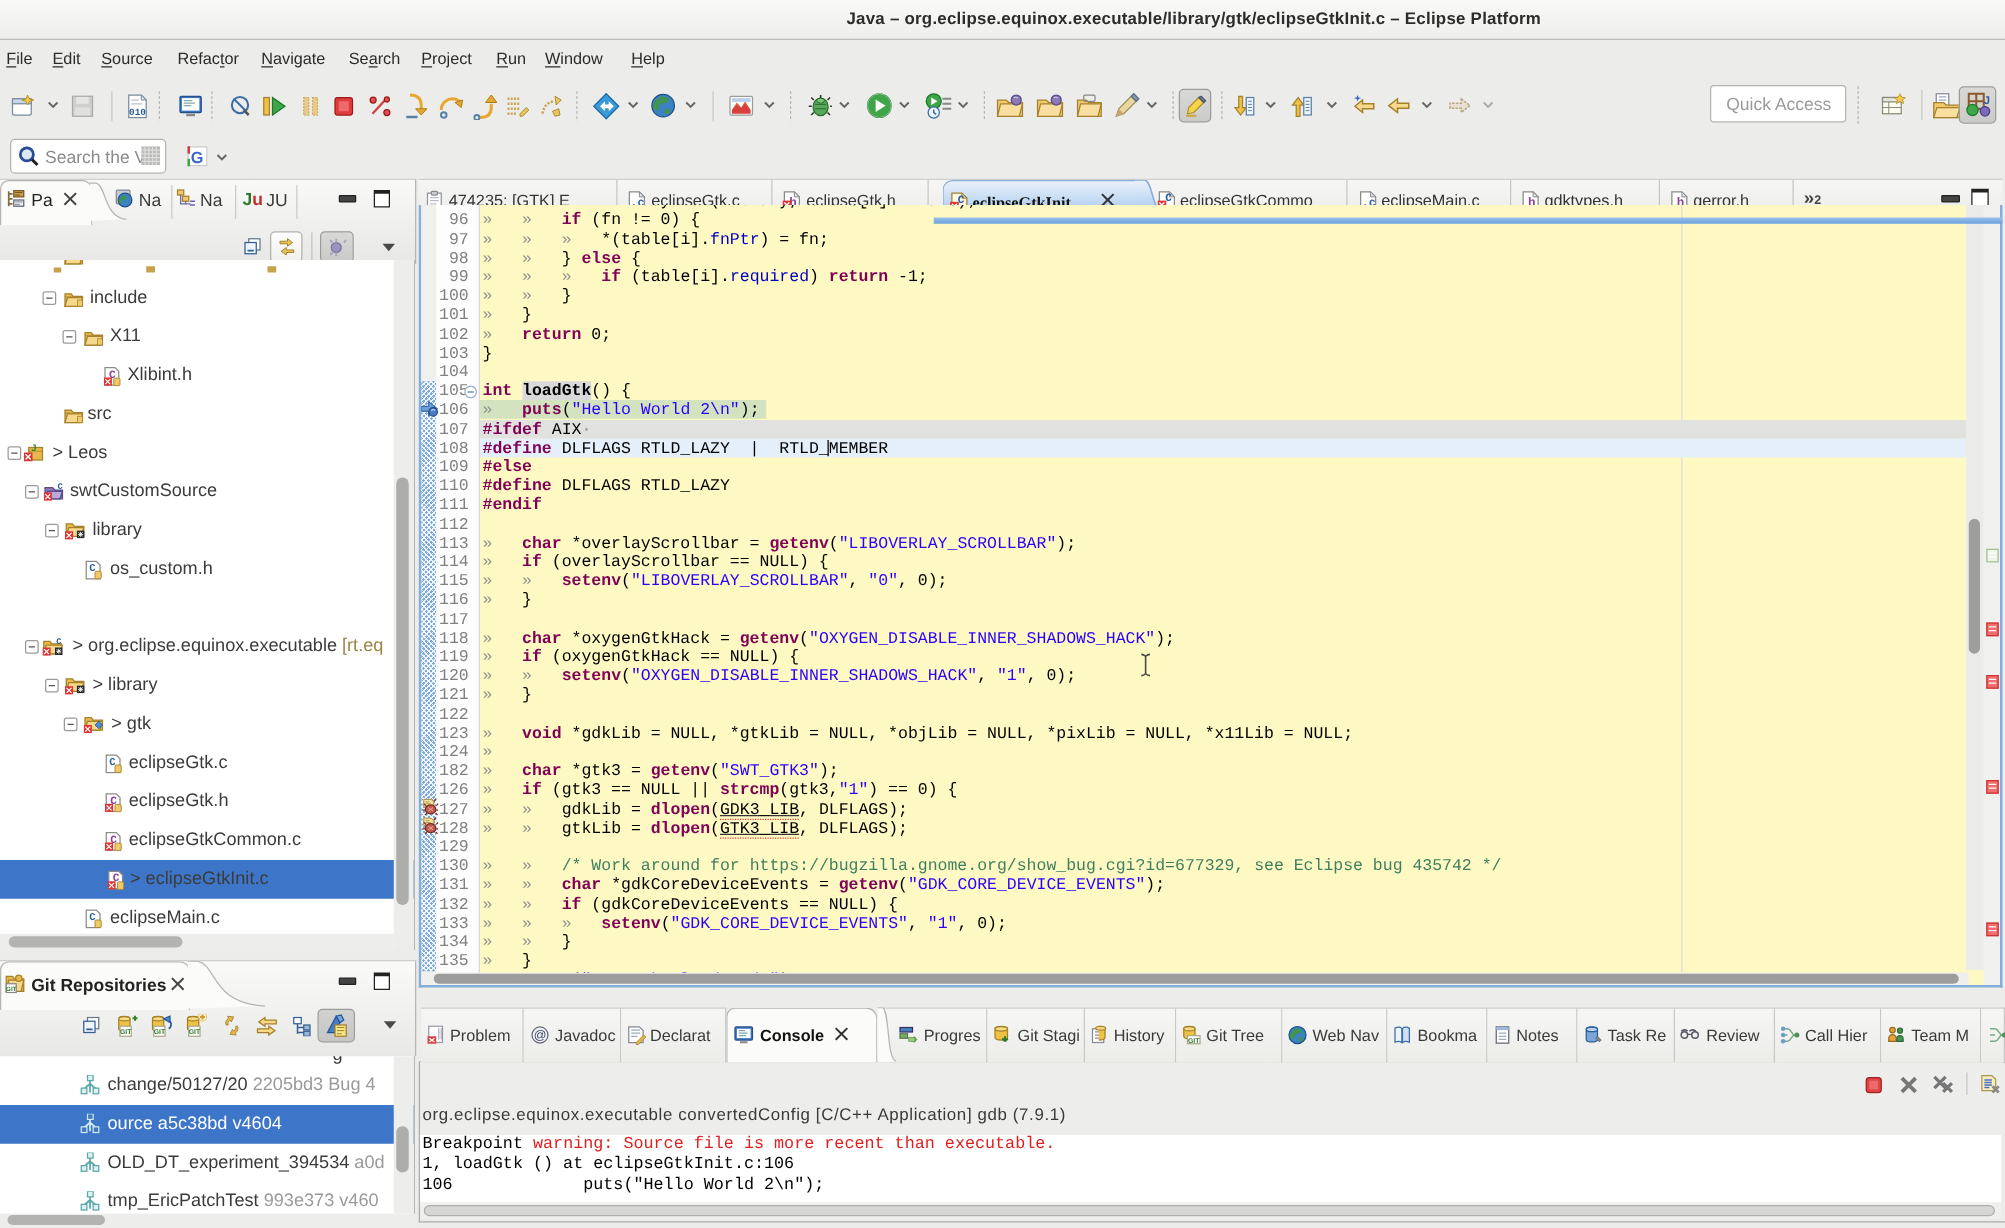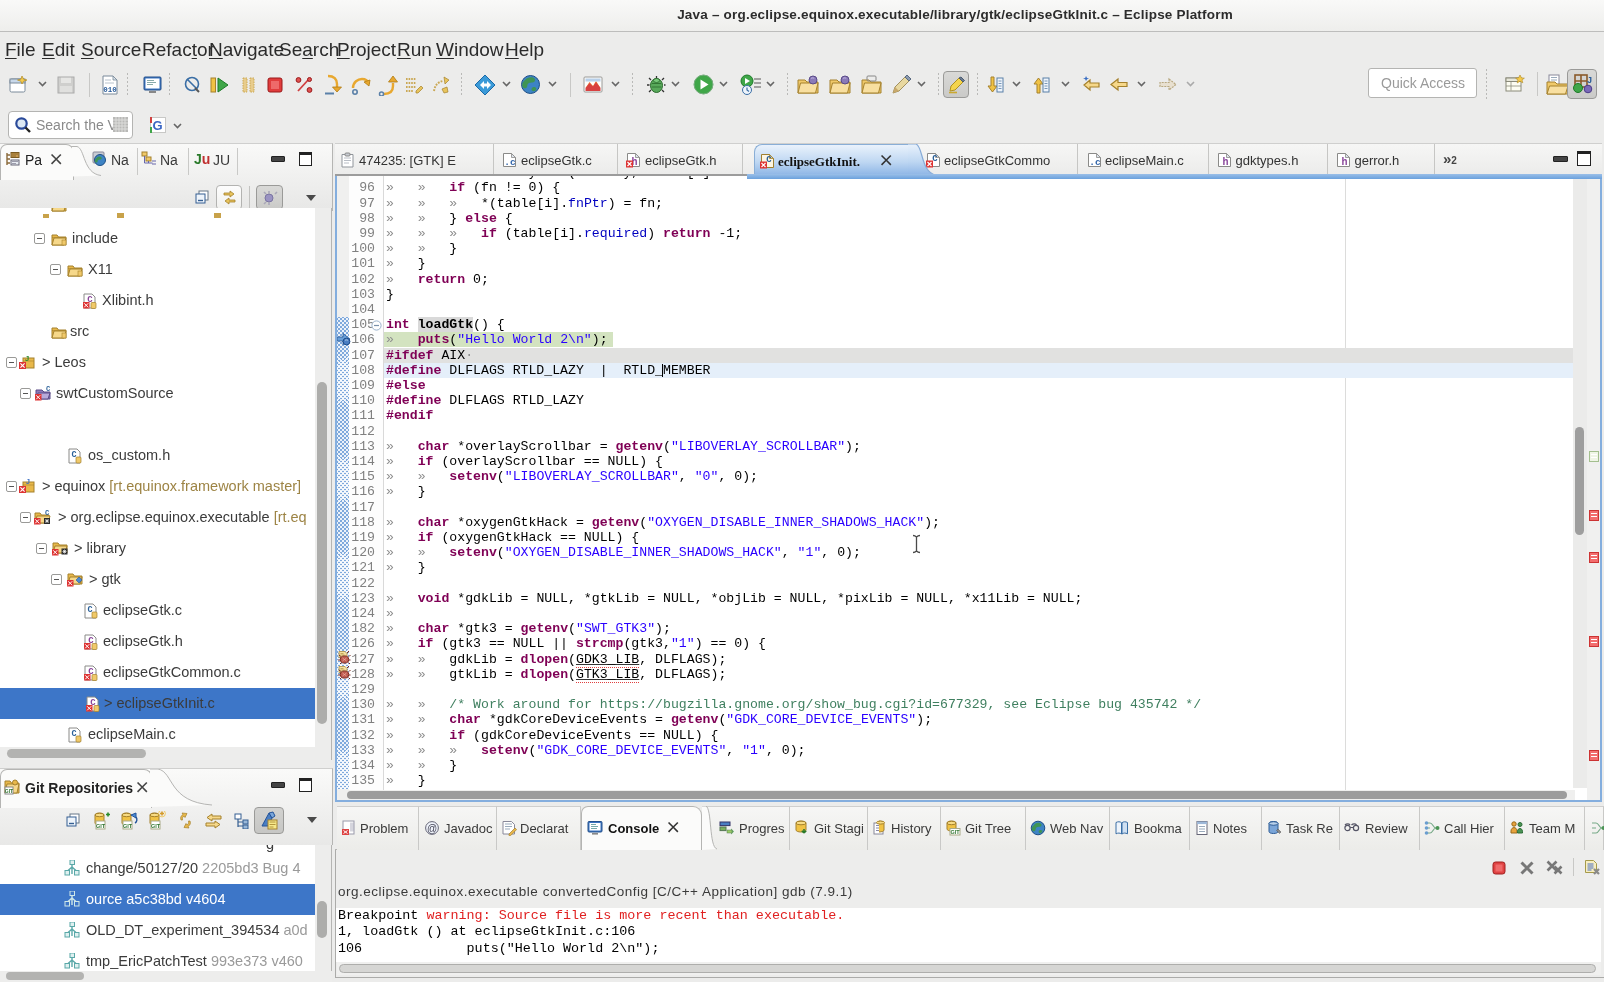--- a/index.html
+++ b/index.html
@@ -3,21 +3,21 @@
 <meta charset="utf-8">
 <style>
 html,body{margin:0;padding:0;width:1604px;height:982px;overflow:hidden;background:#ececeb;
   font-family:"Liberation Sans",sans-serif;}
 .abs{position:absolute;}
 .mono{font-family:"Liberation Mono",monospace;}
 
 #titlebar{left:0;top:0;width:1604px;height:31px;background:linear-gradient(#f9f9f8,#eeeeec);border-bottom:1px solid #bdbdbc;}
 #title{left:500px;top:7px;width:910px;text-align:center;font-size:13.5px;font-weight:bold;color:#2c2c2c;letter-spacing:.2px;}
 #menubar{left:0;top:32px;width:1604px;height:33px;background:#ececeb;}
-.mi{position:absolute;top:7px;font-size:19px;color:#2b2b2b;}
+.mi{position:absolute;top:7px;font-size:13px;color:#2b2b2b;}
 .mi u{text-decoration-thickness:1px;text-underline-offset:2px;}
 #toolbar1{left:0;top:65px;width:1604px;height:40px;}
 #toolbar2{left:0;top:105px;width:1604px;height:38px;}
 .sep{position:absolute;top:8px;width:1px;height:24px;background:#c8c8c6;}
 .dsep{position:absolute;top:8px;width:1px;height:24px;background:repeating-linear-gradient(#b9b9b7 0 2px,transparent 2px 4px);}
 .chev{position:absolute;width:9px;height:6px;}
 
 #pepart{left:0;top:143px;width:333px;height:625px;}
 #pehead{left:0;top:0;width:333px;height:68px;background:linear-gradient(#f9f9f8,#e7e7e6);border-top:1px solid #cfcfce;border-right:1px solid #b5b5b3;box-sizing:border-box;}
 #petree{left:0;top:65px;width:332px;height:552px;background:#fff;border-right:1px solid #b5b5b3;box-sizing:border-box;overflow:hidden;}
@@ -30,21 +30,21 @@
 #githead{left:0;top:0;width:333px;height:77px;background:linear-gradient(#fafaf9,#e8e8e7);border-top:1px solid #cfcfce;border-right:1px solid #b5b5b3;box-sizing:border-box;}
 #gitlist{left:0;top:77px;width:332px;height:126px;background:#fff;border-right:1px solid #b5b5b3;box-sizing:border-box;overflow:hidden;}
 .grow{position:absolute;left:0;height:31px;width:332px;white-space:nowrap;text-decoration:underline;}
 .grow .t1{position:absolute;top:7px;font-size:14.5px;color:#3b3b3b;}
 .gray{color:#9a9a9a;}
 
 #edtabs{left:335px;top:143px;width:1267px;height:32px;background:linear-gradient(#f6f6f5,#ebebea);border-top:1px solid #cfcfce;}
 .etab{position:absolute;top:0;height:32px;box-sizing:border-box;border-right:1px solid #c6c6c4;font-size:13px;color:#333;}
 #bluestrip{left:335px;top:174px;width:412px;height:1.5px;background:#9c9c9c;}
 #bluestrip2{left:747px;top:174px;width:855px;height:4.5px;background:linear-gradient(#9abfe8,#6ba1dd);}
-#edmain{left:335px;top:176px;width:1267px;height:626px;background:#ffffff;border-left:2px solid #84aede;border-right:2px solid #84aede;border-bottom:2px solid #84aede;box-sizing:border-box;overflow:hidden;}
+#edmain{left:335px;top:164px;width:1267px;height:626px;background:#fef9c3;border-left:2px solid #84aede;border-right:2px solid #84aede;border-bottom:2px solid #84aede;box-sizing:border-box;overflow:hidden;}
 #ruler{left:0;top:0;width:12px;height:624px;background:#f0f0ef;}
 #hatch{left:0;top:141.3px;width:12px;height:471.7px;background:
   repeating-linear-gradient(45deg,rgba(255,255,255,.85) 0 1px,rgba(255,255,255,0) 1px 2.8px),
   repeating-linear-gradient(-45deg,rgba(255,255,255,.85) 0 1px,rgba(255,255,255,0) 1px 2.8px),#7fa9dc;}
 #lncol{left:12px;top:0;width:34px;height:624px;background:#fdfdfd;border-right:1px solid #d9d9d9;}
 #marginline{left:1008px;top:0;width:1px;height:614px;background:#dcdcdb;}
 #codewrap{left:12px;top:-10.9px;width:1224px;height:640px;}
 .cl{position:absolute;left:0;width:1224px;height:15.2px;font-family:"Liberation Mono",monospace;font-size:13.2px;line-height:15.2px;white-space:pre;}
 .cl .num{position:absolute;left:0;top:0;width:26px;text-align:right;color:#808080;}
 .cl .cd{position:absolute;left:37px;top:0;color:#000;}
@@ -464,38 +464,39 @@
         <div class="minus" style="left:20px;top:10px"></div>
         <svg class="abs" style="left:35px;top:7px;width:16px;height:16px" viewBox="0 0 16 16">
           <path d="M1 5h6l2 2h6v7H1z" fill="#8a7ab8" stroke="#5a4a88"></path>
           <path d="M1 14L3 8h12l-2 6z" fill="#b8aada" stroke="#5a4a88"></path>
           <text x="11" y="6" font-size="7" font-weight="bold" fill="#2a6099" font-family="Liberation Mono">C</text>
           <rect x="0" y="9" width="6.5" height="6.5" fill="#dd3333"></rect>
           <path d="M1.2 10.3l4 4m0-4l-4 4" stroke="#fff"></path>
         </svg>
         <span class="txt" style="left:56px">swtCustomSource</span>
       </div>
+<div class="trow" style="top:200.5px">
+        <div class="minus" style="left:36px;top:10px"></div>
+        <svg class="abs" style="left:52px;top:8px;width:16px;height:15px" viewBox="0 0 16 15">
+          <path d="M1 2h5l1.5 2H15v8H1z" fill="#e8b84a" stroke="#a5812c"></path>
+          <path d="M1 12L3 5h12l-2 7z" fill="#f6d88a" stroke="#a5812c"></path>
+          <rect x="0" y="8" width="6.5" height="6.5" fill="#dd3333"></rect>
+          <path d="M1.2 9.3l4 4m0-4l-4 4" stroke="#fff"></path>
+          <rect x="9.5" y="7.5" width="6" height="6" fill="#2a2a2a"></rect>
+          <path d="M10.5 10.5h4m-2-2v4m-1.6-3.6l3.2 3.2m0-3.2l-3.2 3.2" stroke="#fff" stroke-width=".7"></path>
+        </svg>
+        <span class="txt" style="left:74px">library</span>
+      </div>
 <div class="trow" style="top:231.5px">
         <svg class="abs" style="left:68px;top:8px;width:14px;height:16px" viewBox="0 0 14 16">
           <path d="M1 1h8l3 3v11H1z" fill="#fff" stroke="#8a8a88"></path>
           <text x="6" y="9" font-size="8.5" font-weight="bold" fill="#2a6099" text-anchor="middle" font-family="Liberation Mono">C</text>
           <rect x="8" y="9" width="5" height="6" rx="1" fill="#f0c96a" stroke="#a5812c" stroke-width=".7"></rect>
         </svg>
         <span class="txt" style="left:88px">os_custom.h</span>
-      </div>
-<div class="trow" style="top:262.5px">
-        <div class="minus" style="left:6px;top:10px"></div>
-        <svg class="abs" style="left:19px;top:7px;width:16px;height:16px" viewBox="0 0 16 16">
-          <rect x="4" y="4" width="11" height="10" fill="#e8b84a" stroke="#a5812c"></rect>
-          <path d="M4 7h11" stroke="#a5812c" stroke-width=".6"></path>
-          <text x="7" y="6" font-size="7" font-weight="bold" fill="#3a6ec2" font-family="Liberation Sans">J</text>
-          <rect x="0" y="8" width="7" height="7" fill="#dd3333"></rect>
-          <path d="M1.4 9.4l4.2 4.2m0-4.2l-4.2 4.2" stroke="#fff" stroke-width="1.1"></path>
-        </svg>
-        <span class="txt" style="left:42px">&gt; equinox  <span class="dec">[rt.equinox.framework master]</span></span>
       </div>
 <div class="trow" style="top:293.5px">
         <div class="minus" style="left:20px;top:10px"></div>
         <svg class="abs" style="left:34px;top:7px;width:17px;height:16px" viewBox="0 0 17 16">
           <path d="M1 4h5l1.5 2H15v8H1z" fill="#e8b84a" stroke="#a5812c"></path>
           <path d="M1 14L3 7h13l-2 7z" fill="#f6d88a" stroke="#a5812c"></path>
           <text x="11" y="6" font-size="7" font-weight="bold" fill="#2a6099" font-family="Liberation Mono">C</text>
           <rect x="0" y="9" width="6.5" height="6.5" fill="#dd3333"></rect>
           <path d="M1.2 10.3l4 4m0-4l-4 4" stroke="#fff"></path>
           <rect x="10" y="9" width="6" height="6" fill="#2a2a2a"></rect>

